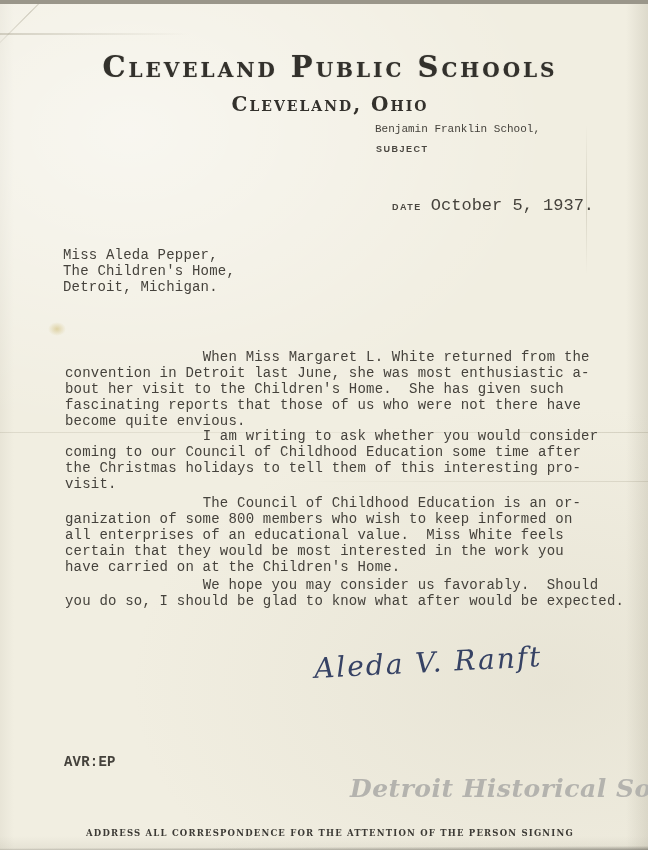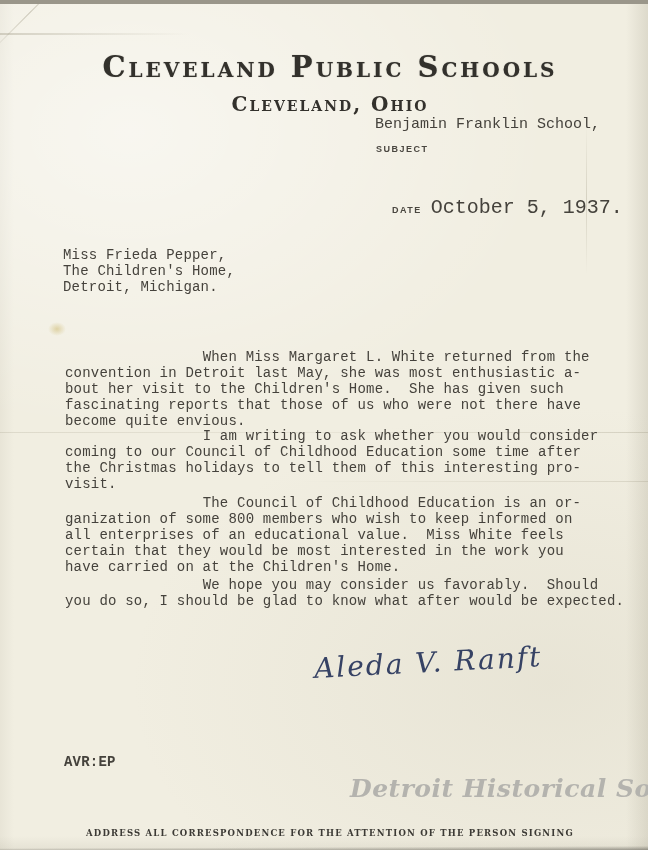--- a/index.html
+++ b/index.html
@@ -24,32 +24,32 @@
     font-weight:bold;font-variant:small-caps;
     font-size:29px;letter-spacing:3px;color:#33312c;
     text-shadow:0 0 1px rgba(51,49,44,0.4);
   }
   .org-location{
     font-family:"DejaVu Serif", serif;
     font-weight:bold;font-variant:small-caps;
     font-size:20px;letter-spacing:2px;color:#33312c;
     margin-top:8px;
   }
-  .school-line{position:absolute;left:375px;top:112px;font-size:15px;color:#45423c;white-space:pre;}
+  .school-line{position:absolute;left:375px;top:119px;font-size:11px;color:#45423c;white-space:pre;}
   .subject-label{
     position:absolute;left:376px;top:140px;
     font-family:"Liberation Sans", sans-serif;font-weight:bold;
     font-size:9px;letter-spacing:1.5px;color:#4a4740;
   }
   .date-row{position:absolute;left:392px;top:192px;display:flex;align-items:baseline;text-align:center;}
   .date-label{
     font-family:"Liberation Sans", sans-serif;font-weight:bold;
     font-size:9px;letter-spacing:1.5px;color:#4a4740;margin-right:9px;
   }
-  .date-value{font-size:20px;color:#45423c;white-space:pre;}
+  .date-value{font-size:17px;color:#45423c;white-space:pre;}
   
   .typed{
     position:absolute;color:#45423c;
     font-size:14px;line-height:16px;white-space:pre-wrap;
     letter-spacing:0.2px;
   }
   .recipient{left:63px;top:243px;}
   .salutation{left:65px;top:317px;}
   .para{left:65px;width:560px;}
   .p1{top:345px;} .p2{top:424px;} .p3{top:491px;} .p4{top:573px;}
@@ -126,26 +126,26 @@
   </div>
 
   <div class="school-line">Benjamin Franklin School,</div>
   <div class="subject-label">SUBJECT</div>
 
   <div class="date-row">
     <span class="date-label">DATE</span>
     <span class="date-value">October 5, 1937.</span>
   </div>
 
-  <div class="typed recipient">Miss Frieda Pepper,
+  <div class="typed recipient">Miss Aleda Pepper,
 The Children's Home,
 Detroit, Michigan.</div>
 
   <div class="typed para p1">                When Miss Margaret L. White returned from the
-convention in Detroit last May, she was most enthusiastic a-
+convention in Detroit last June, she was most enthusiastic a-
 bout her visit to the Children's Home.  She has given such
 fascinating reports that those of us who were not there have
 become quite envious.</div>
   <div class="typed para p2">                I am writing to ask whether you would consider
 coming to our Council of Childhood Education some time after
 the Christmas holidays to tell them of this interesting pro-
 visit.</div>
   <div class="typed para p3">                The Council of Childhood Education is an or-
 ganization of some 800 members who wish to keep informed on
 all enterprises of an educational value.  Miss White feels

